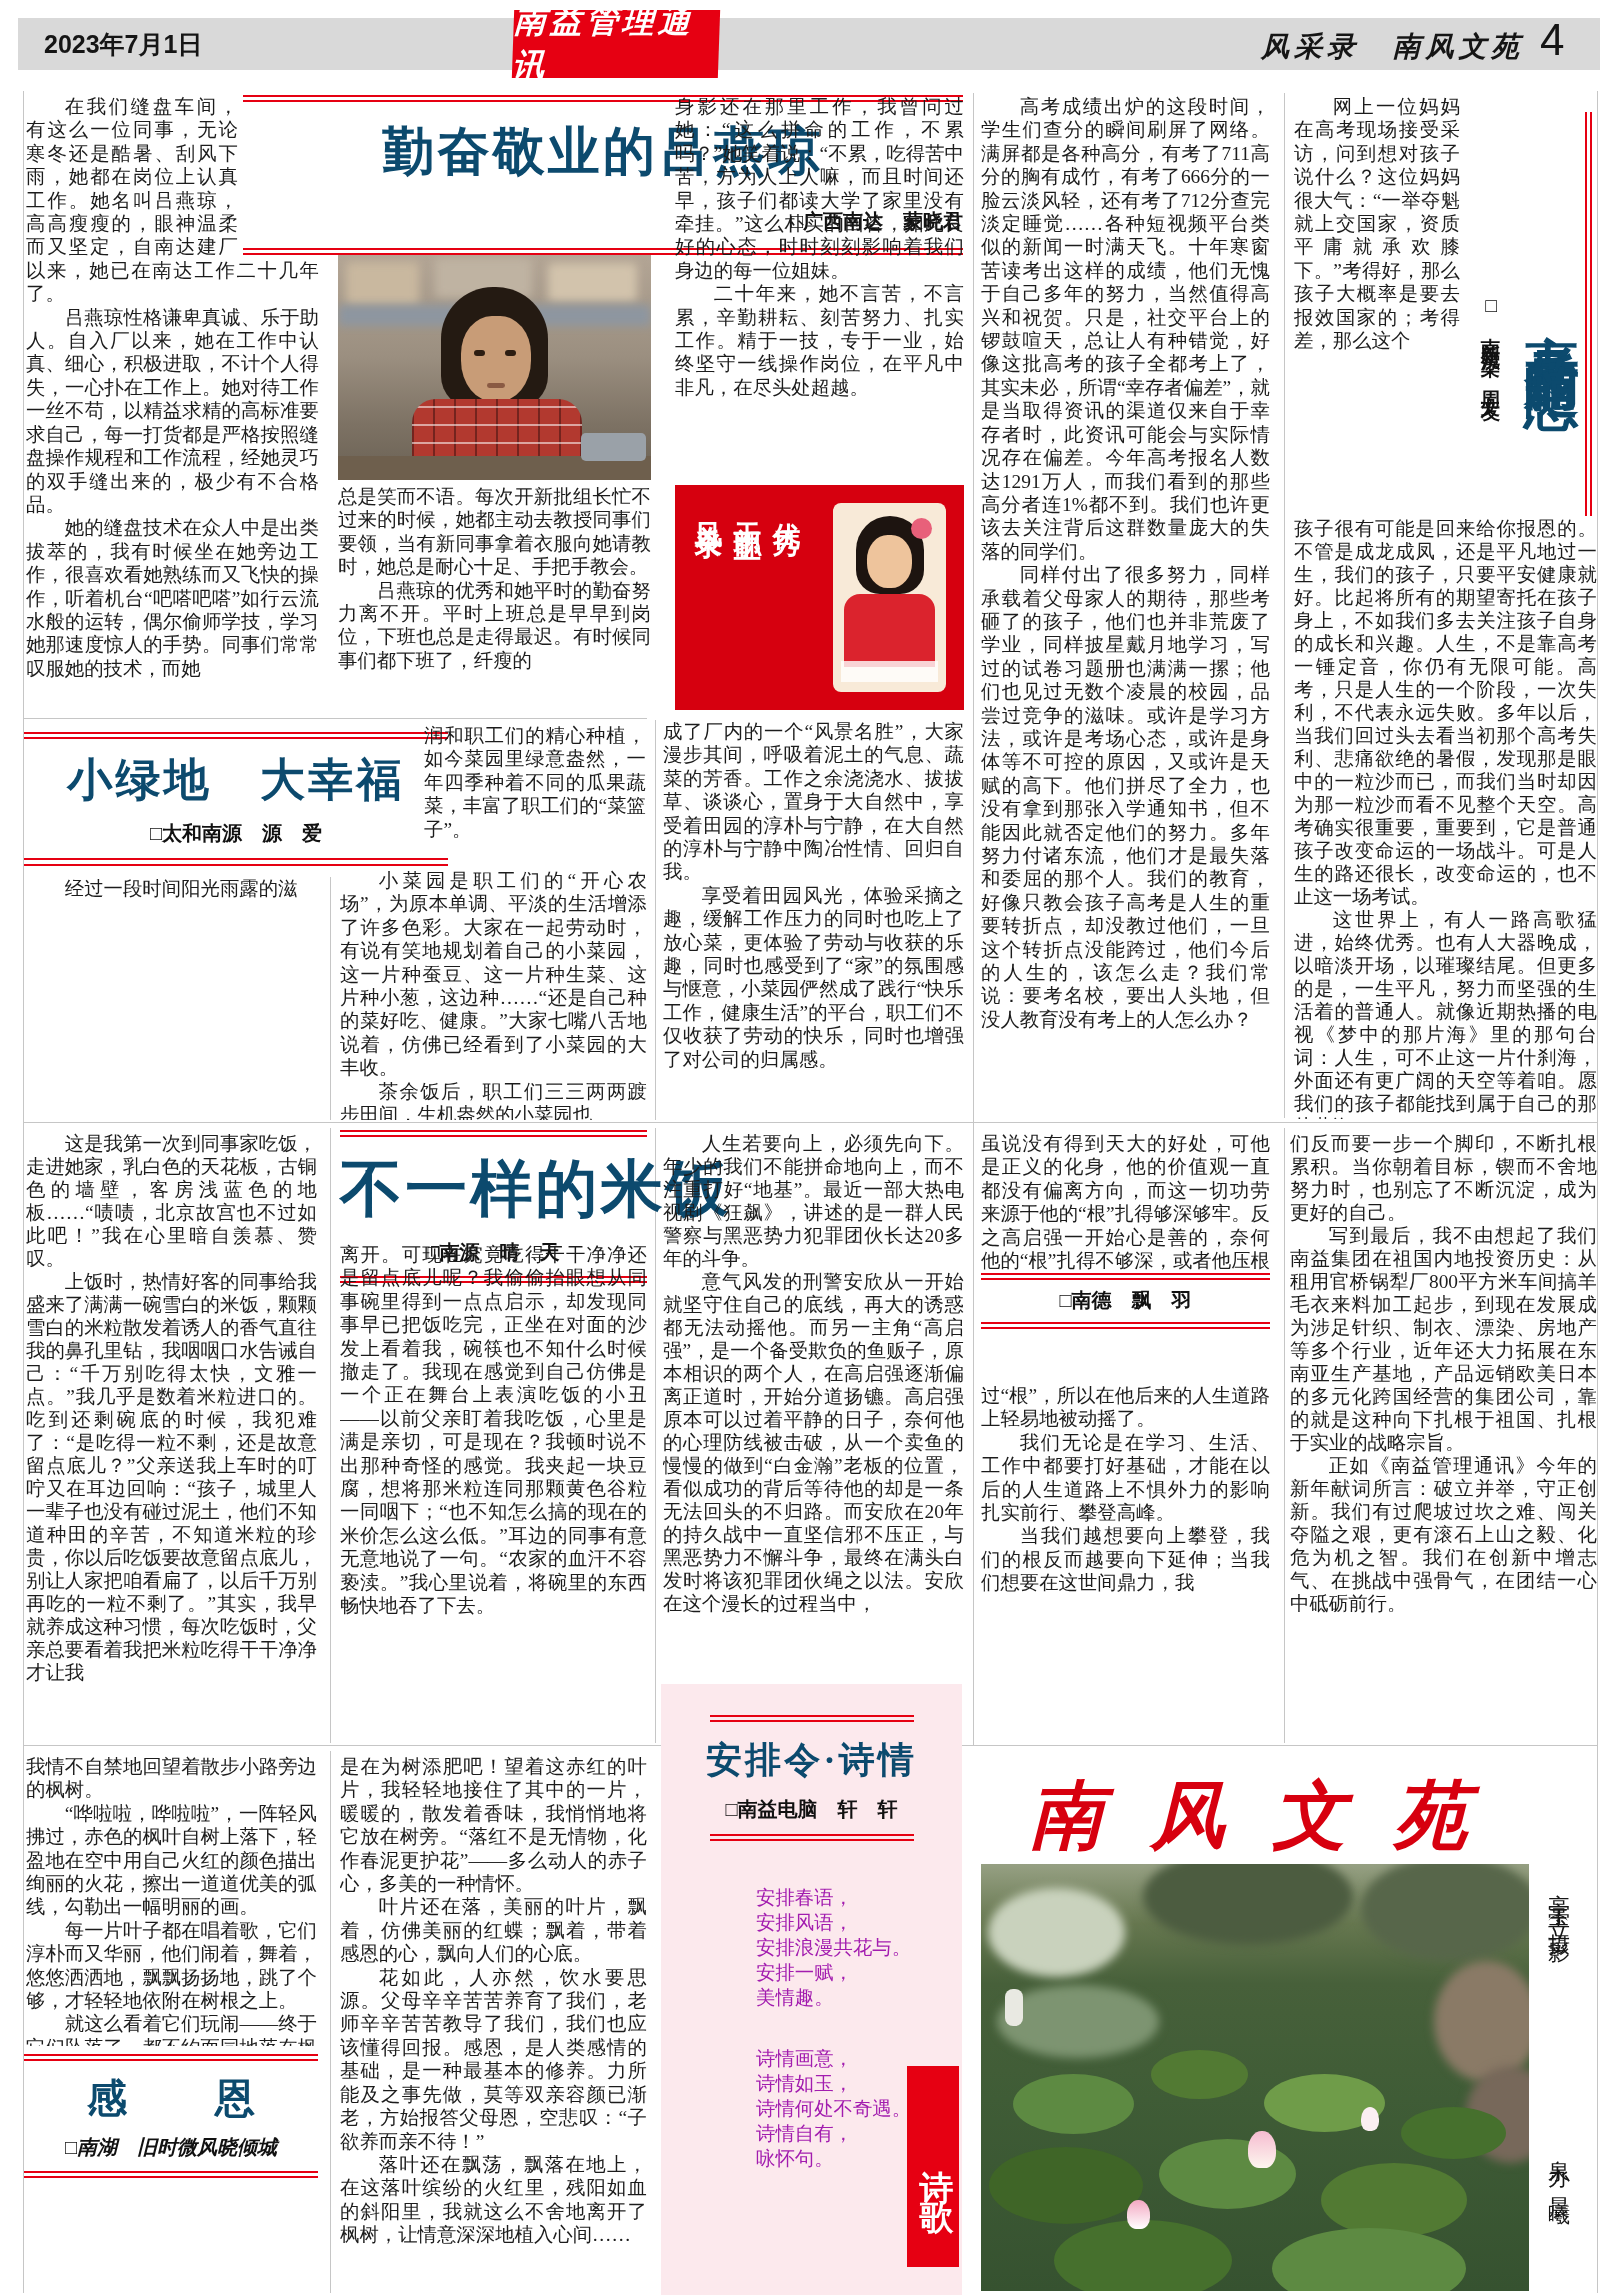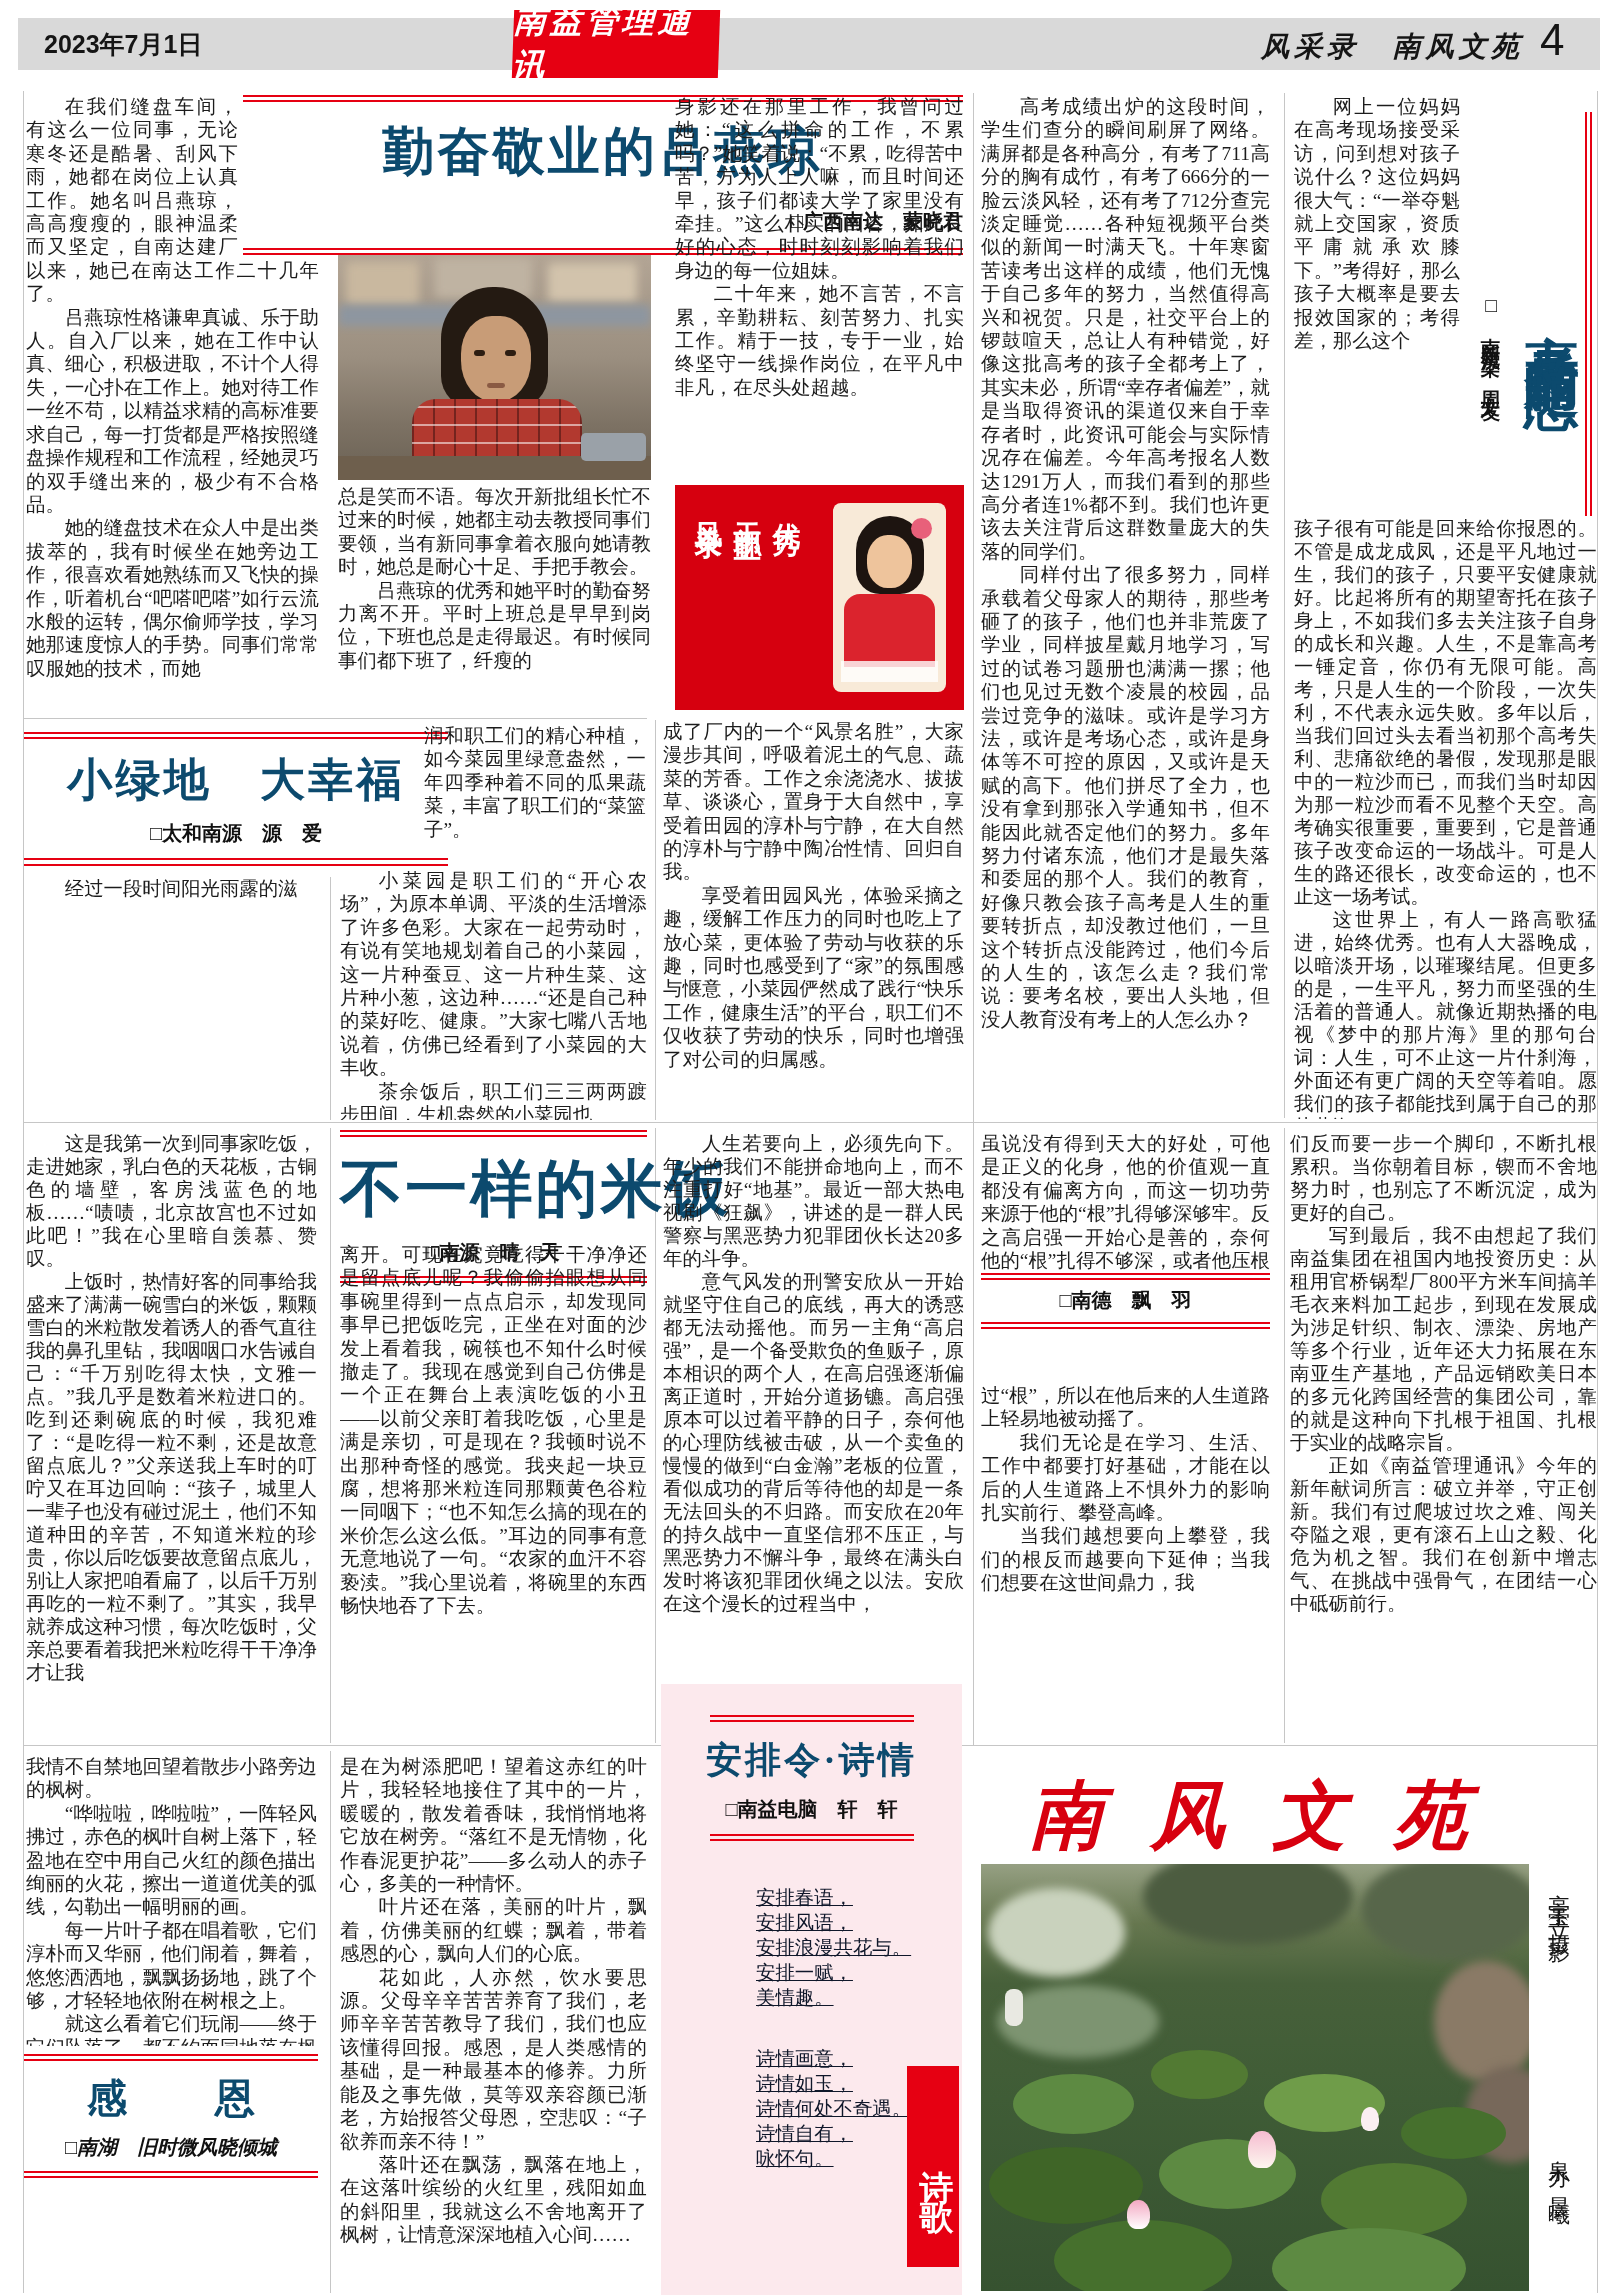--- a/index.html
+++ b/index.html
@@ -21,21 +21,21 @@
   .masthead{background:#e60012;color:#fff;display:flex;align-items:center;justify-content:center;
             font-weight:bold;font-style:italic;font-size:32px;letter-spacing:4px;transform:skewX(-2deg);}
   
   .photoA{background:linear-gradient(180deg,#b3a595 0%,#9b8f80 45%,#7d7264 75%,#6a6154 100%);overflow:hidden;}
   .blur{filter:blur(4.9px);}
   
   .badge{background:#d6000f;}
   .badgetext{color:#fff;font-weight:bold;font-size:27.5px;line-height:39px;letter-spacing:4.9px;white-space:pre-line;}
   
   .poembox{background:#fce9ed;}
-  .poemline{font-size:19.4px;line-height:25px;color:#0f172a;text-decoration:underline;}
+  .poemline{font-size:19.4px;line-height:25px;color:#a21caf;}
   
   .lotus{background:linear-gradient(180deg,#96a083 0%,#66774f 14%,#47603a 28%,#3f5c36 55%,#365230 100%);overflow:hidden;}
   .leaf{position:absolute;border-radius:50%;}
   .calli{color:#d7000f;font-weight:bold;font-style:italic;}
 </style>
 </head>
 <body>
 
 <div class="abs hdrband" style="left:18px;top:18px;width:1582px;height:52px;"></div>
 <div class="abs" style="left:44px;top:27.5px;font-family:'Liberation Sans',sans-serif;font-weight:bold;font-size:25px;">2023年7月1日</div>

